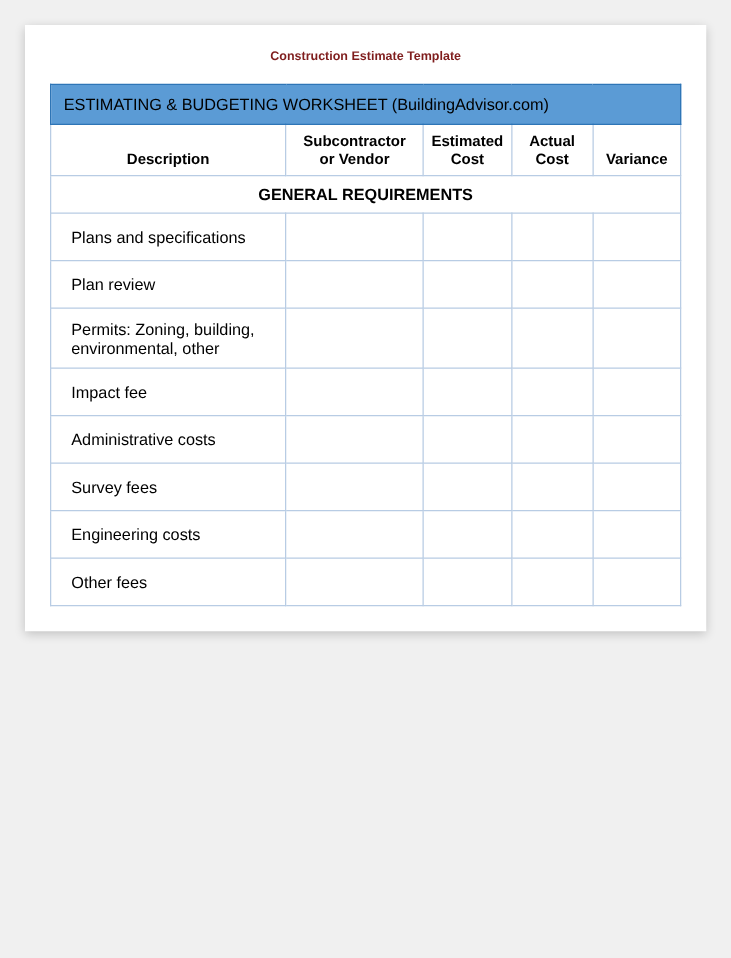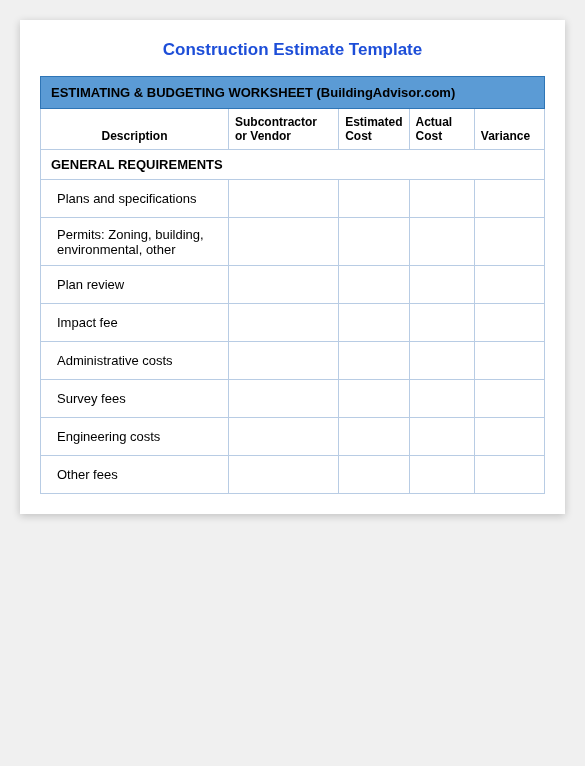--- a/index.html
+++ b/index.html
@@ -20,65 +20,66 @@
 
     .page-container {
       background: #ffffff;
       width: 545px;
       padding: 20px;
       box-shadow: 0 2px 8px rgba(0,0,0,0.2);
     }
 
     .page-title {
       text-align: center;
-      font-size: 17px;
+      font-size: 10px;
       font-weight: bold;
       margin-bottom: 16px;
-      color: #1d4ed8;
+      color: #7f1d1d;
     }
 
     .worksheet-table {
       width: 100%;
       border-collapse: collapse;
     }
 
     .header-row-top {
       background-color: #5b9bd5;
       color: #000;
-      font-weight: bold;
+      font-weight: normal;
       font-size: 13px;
     }
 
     .header-row-top td {
       padding: 8px 10px;
       border: 1px solid #2e75b6;
     }
 
     .col-header-row td {
       border: 1px solid #b8cce4;
       padding: 6px 6px;
-      text-align: left;
+      text-align: center;
       font-weight: bold;
       vertical-align: bottom;
       font-size: 12px;
       background: #fff;
     }
 
     .col-header-row .desc-col {
       text-align: center;
       vertical-align: bottom;
       margin-top: 44px;
     }
 
     .section-header td {
       background: #fff;
       border: 1px solid #b8cce4;
       padding: 7px 10px;
       font-weight: bold;
       font-size: 13px;
+      text-align: center;
     }
 
     .data-row td {
       border: 1px solid #b8cce4;
       padding: 8px 10px;
       background: #fff;
       font-size: 13px;
       height: 38px;
       margin-left: 16px;
     }
@@ -119,28 +120,28 @@
       </tr>
 
       <tr class="data-row">
         <td class="desc-cell">Plans and specifications</td>
         <td class="empty-cell"></td>
         <td class="empty-cell"></td>
         <td class="empty-cell"></td>
         <td class="empty-cell"></td>
       </tr>
       <tr class="data-row">
-        <td class="desc-cell" style="height:48px">Permits:  Zoning, building, environmental, other</td>
+        <td class="desc-cell">Plan review</td>
         <td class="empty-cell"></td>
         <td class="empty-cell"></td>
         <td class="empty-cell"></td>
         <td class="empty-cell"></td>
       </tr>
       <tr class="data-row">
-        <td class="desc-cell">Plan review</td>
+        <td class="desc-cell" style="height:48px">Permits:  Zoning, building, environmental, other</td>
         <td class="empty-cell"></td>
         <td class="empty-cell"></td>
         <td class="empty-cell"></td>
         <td class="empty-cell"></td>
       </tr>
       <tr class="data-row">
         <td class="desc-cell">Impact fee</td>
         <td class="empty-cell"></td>
         <td class="empty-cell"></td>
         <td class="empty-cell"></td>

